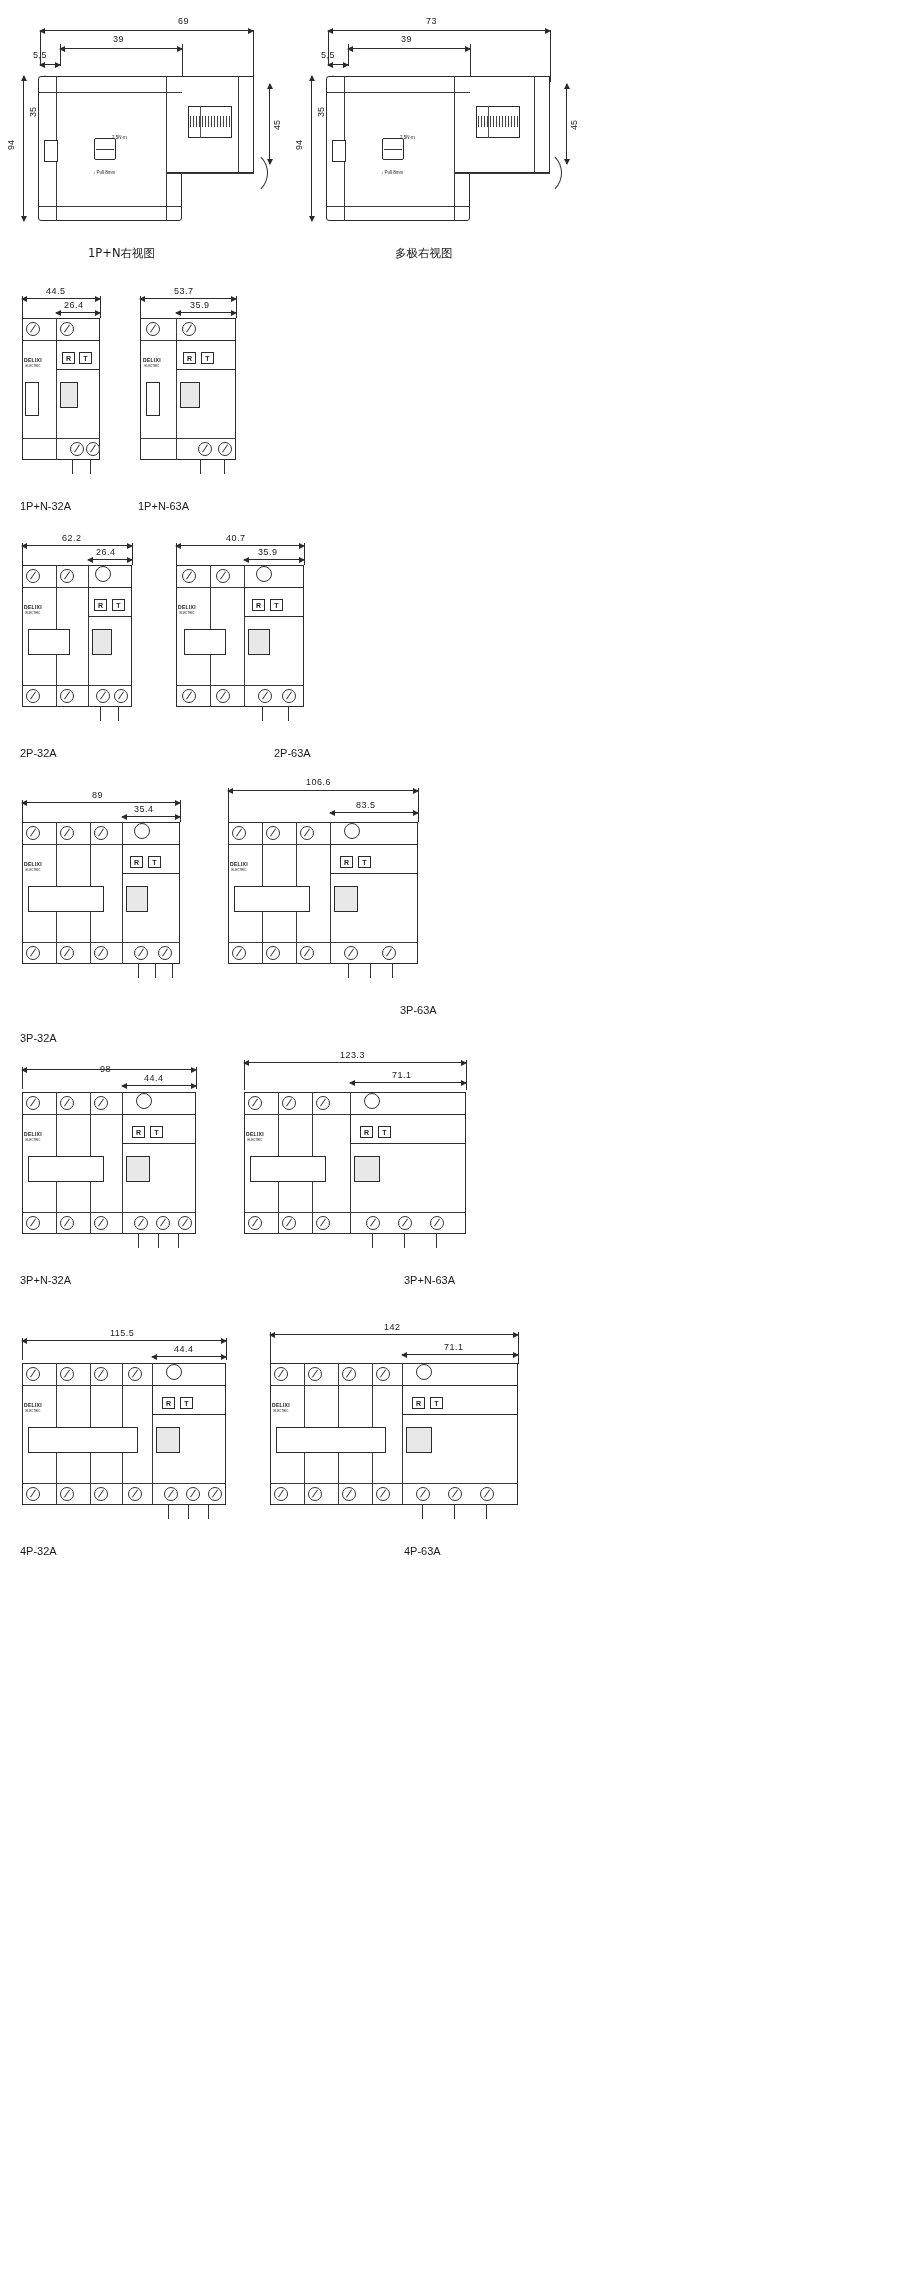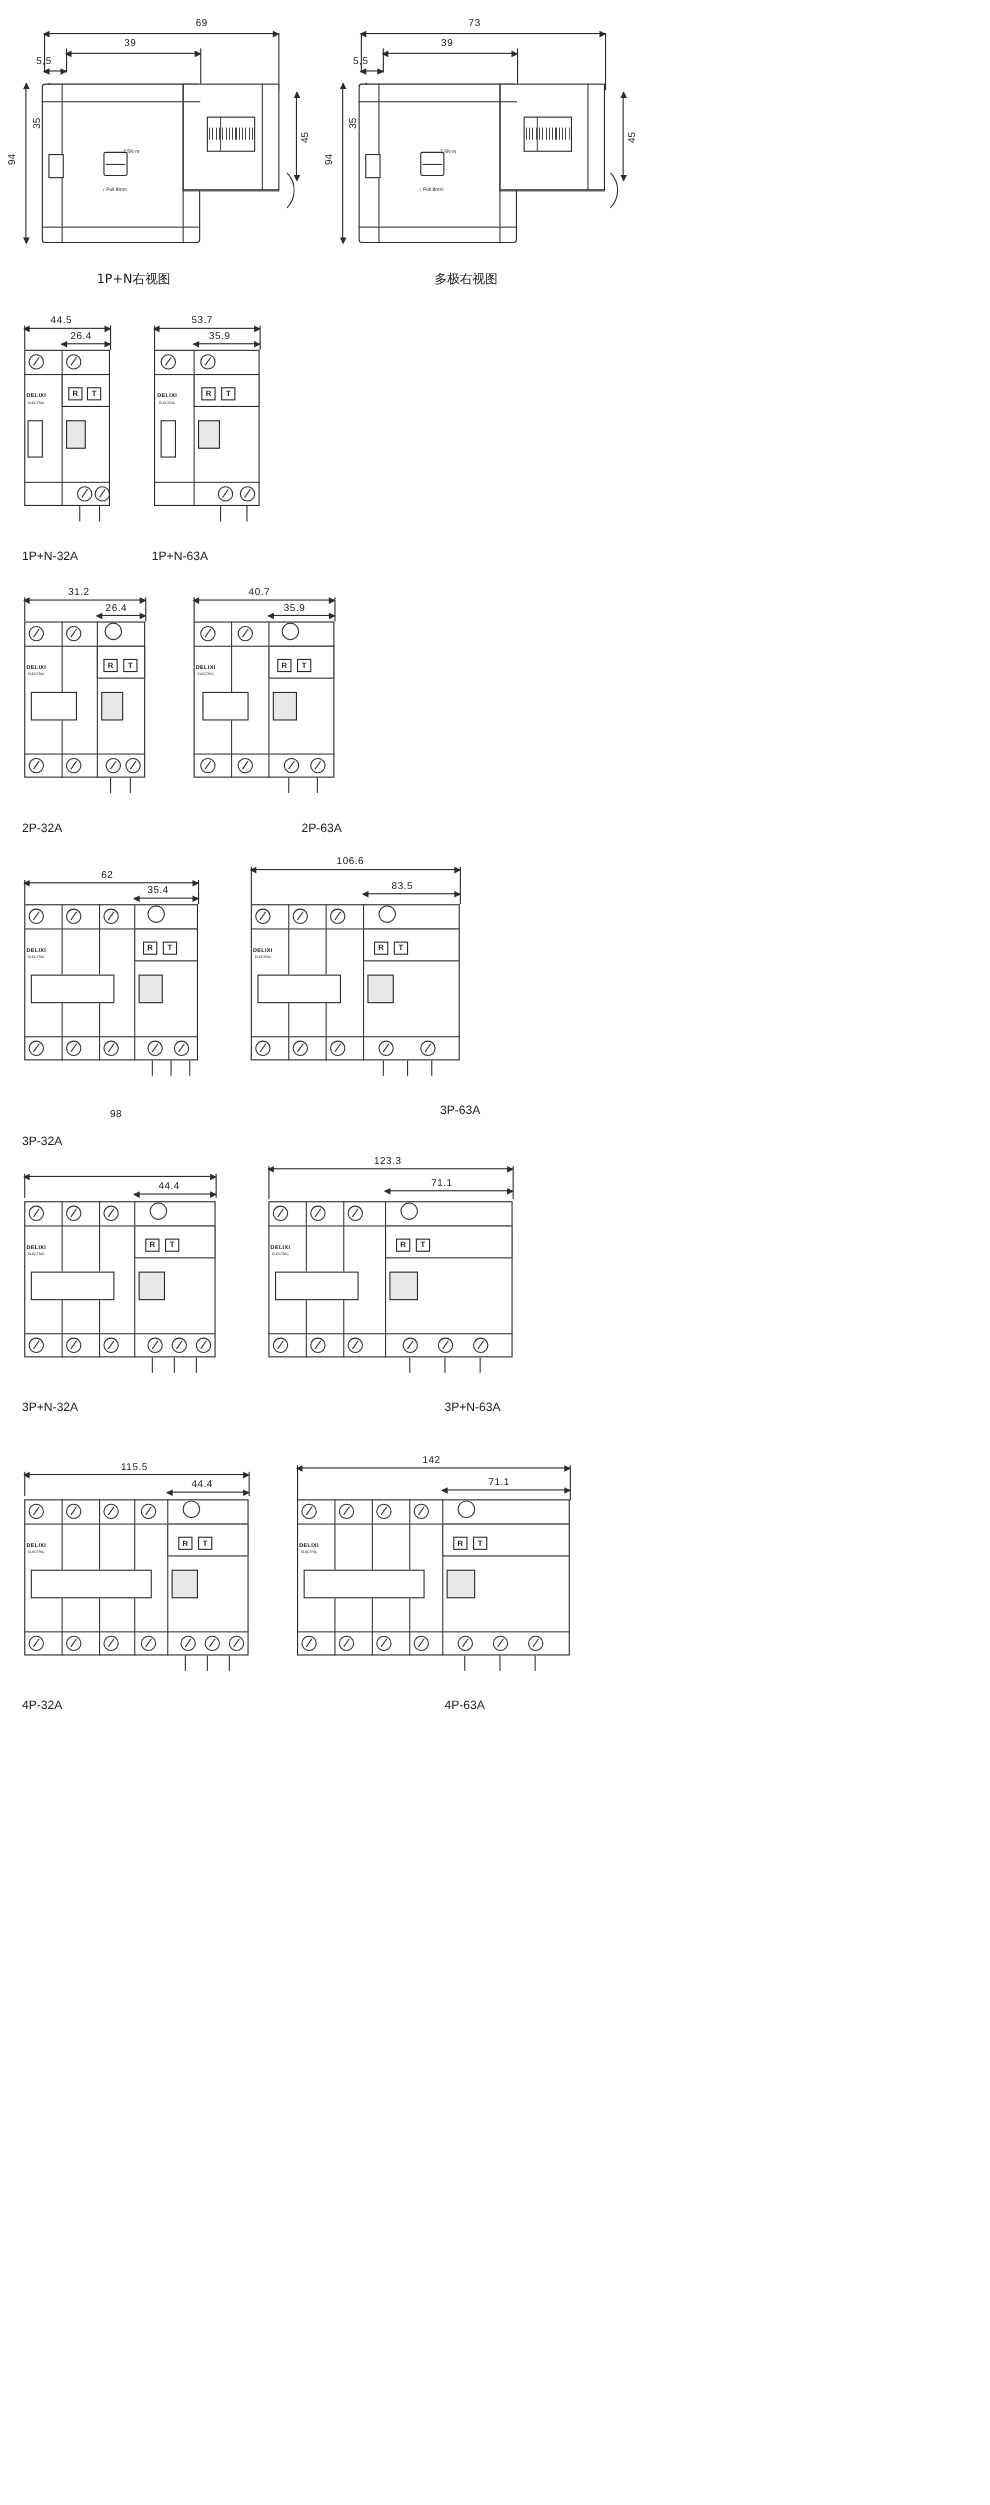--- a/index.html
+++ b/index.html
@@ -327,21 +327,21 @@
     <div class="handle-dark" style="left:180px; top:382px; width:20px; height:26px;"></div>
     <div class="pin" style="left:200px; top:460px; height:14px;"></div>
     <div class="pin" style="left:224px; top:460px; height:14px;"></div>
     <div class="caption" style="left:138px; top:500px;">1P+N-63A</div>
   </div>
 
   <div class="blk">
     <div class="dimline" style="left:22px; top:545px; width:110px;"></div>
     <div class="dimtick" style="left:22px; top:543px; height:22px;"></div>
     <div class="dimtick" style="left:132px; top:543px; height:22px;"></div>
-    <div class="dimtxt" style="left:62px; top:533px;">31.2</div>
+    <div class="dimtxt" style="left:62px; top:533px;">62.2</div>
 
     <div class="dimline" style="left:88px; top:559px; width:44px;"></div>
     <div class="dimtxt" style="left:96px; top:547px;">26.4</div>
 
     <div class="outline" style="left:22px; top:565px; width:110px; height:142px;"></div>
     <div class="hl" style="left:22px; top:587px; width:110px;"></div>
     <div class="hl" style="left:22px; top:685px; width:110px;"></div>
     <div class="vl" style="left:56px; top:565px; height:142px;"></div>
     <div class="vl" style="left:88px; top:565px; height:142px;"></div>
     <div class="outline" style="left:88px; top:587px; width:44px; height:30px;"></div>
@@ -391,21 +391,21 @@
     <div class="handle-dark" style="left:248px; top:629px; width:22px; height:26px;"></div>
     <div class="pin" style="left:262px; top:707px; height:14px;"></div>
     <div class="pin" style="left:288px; top:707px; height:14px;"></div>
     <div class="caption" style="left:274px; top:747px;">2P-63A</div>
   </div>
 
   <div class="blk">
     <div class="dimline" style="left:22px; top:802px; width:158px;"></div>
     <div class="dimtick" style="left:22px; top:800px; height:22px;"></div>
     <div class="dimtick" style="left:180px; top:800px; height:22px;"></div>
-    <div class="dimtxt" style="left:92px; top:790px;">62</div>
+    <div class="dimtxt" style="left:92px; top:790px;">89</div>
 
     <div class="dimline" style="left:122px; top:816px; width:58px;"></div>
     <div class="dimtxt" style="left:134px; top:804px;">35.4</div>
 
     <div class="outline" style="left:22px; top:822px; width:158px; height:142px;"></div>
     <div class="hl" style="left:22px; top:844px; width:158px;"></div>
     <div class="hl" style="left:22px; top:942px; width:158px;"></div>
     <div class="vl" style="left:56px; top:822px; height:142px;"></div>
     <div class="vl" style="left:90px; top:822px; height:142px;"></div>
     <div class="vl" style="left:122px; top:822px; height:142px;"></div>
@@ -463,21 +463,21 @@
     <div class="pin" style="left:348px; top:964px; height:14px;"></div>
     <div class="pin" style="left:370px; top:964px; height:14px;"></div>
     <div class="pin" style="left:392px; top:964px; height:14px;"></div>
     <div class="caption" style="left:400px; top:1004px;">3P-63A</div>
   </div>
 
   <div class="blk">
     <div class="dimline" style="left:22px; top:1069px; width:174px;"></div>
     <div class="dimtick" style="left:22px; top:1067px; height:22px;"></div>
     <div class="dimtick" style="left:196px; top:1067px; height:22px;"></div>
-    <div class="dimtxt" style="left:100px; top:1007px;">98</div>
+    <div class="dimtxt" style="left:100px; top:1064px;">98</div>
 
     <div class="dimline" style="left:122px; top:1085px; width:74px;"></div>
     <div class="dimtxt" style="left:144px; top:1073px;">44.4</div>
 
     <div class="outline" style="left:22px; top:1092px; width:174px; height:142px;"></div>
     <div class="hl" style="left:22px; top:1114px; width:174px;"></div>
     <div class="hl" style="left:22px; top:1212px; width:174px;"></div>
     <div class="vl" style="left:56px; top:1092px; height:142px;"></div>
     <div class="vl" style="left:90px; top:1092px; height:142px;"></div>
     <div class="vl" style="left:122px; top:1092px; height:142px;"></div>

